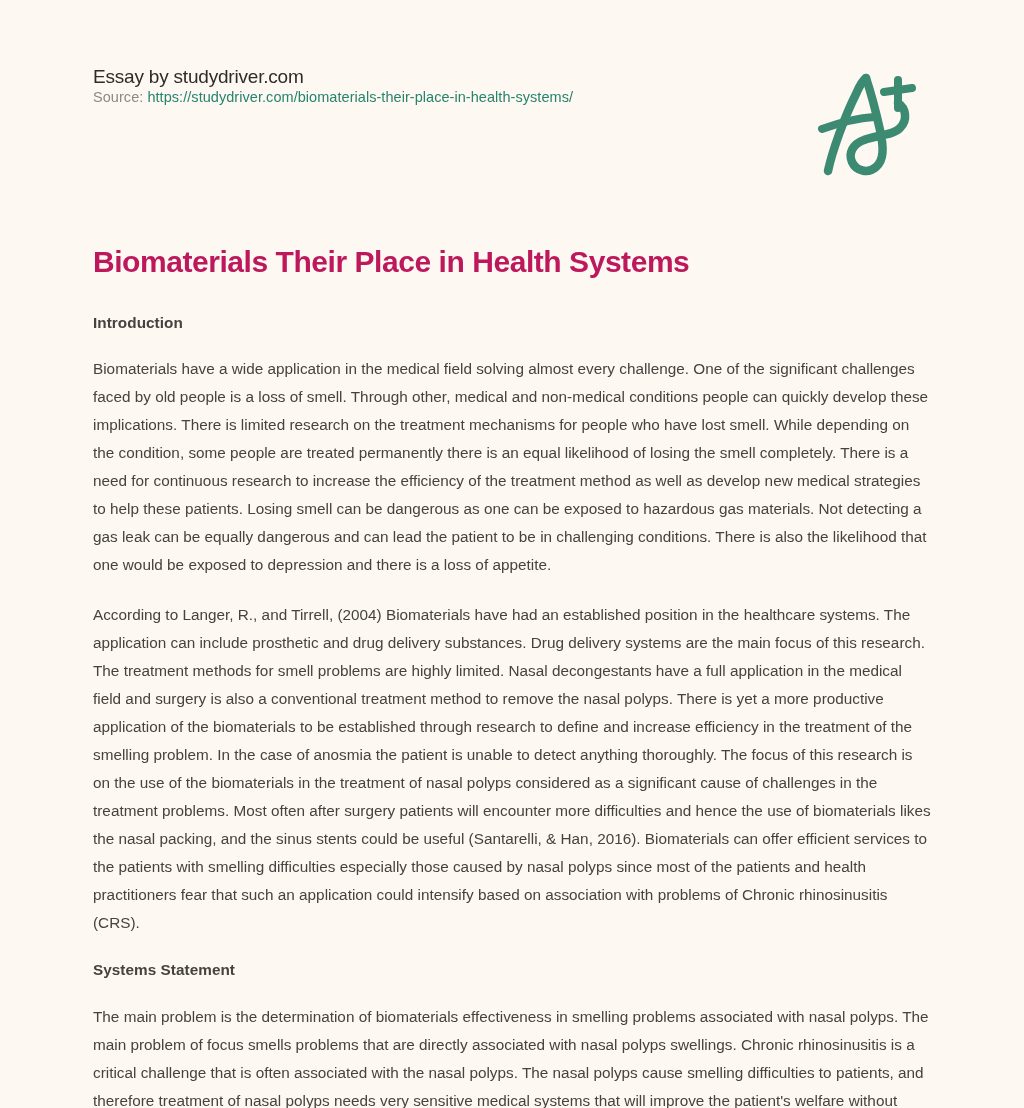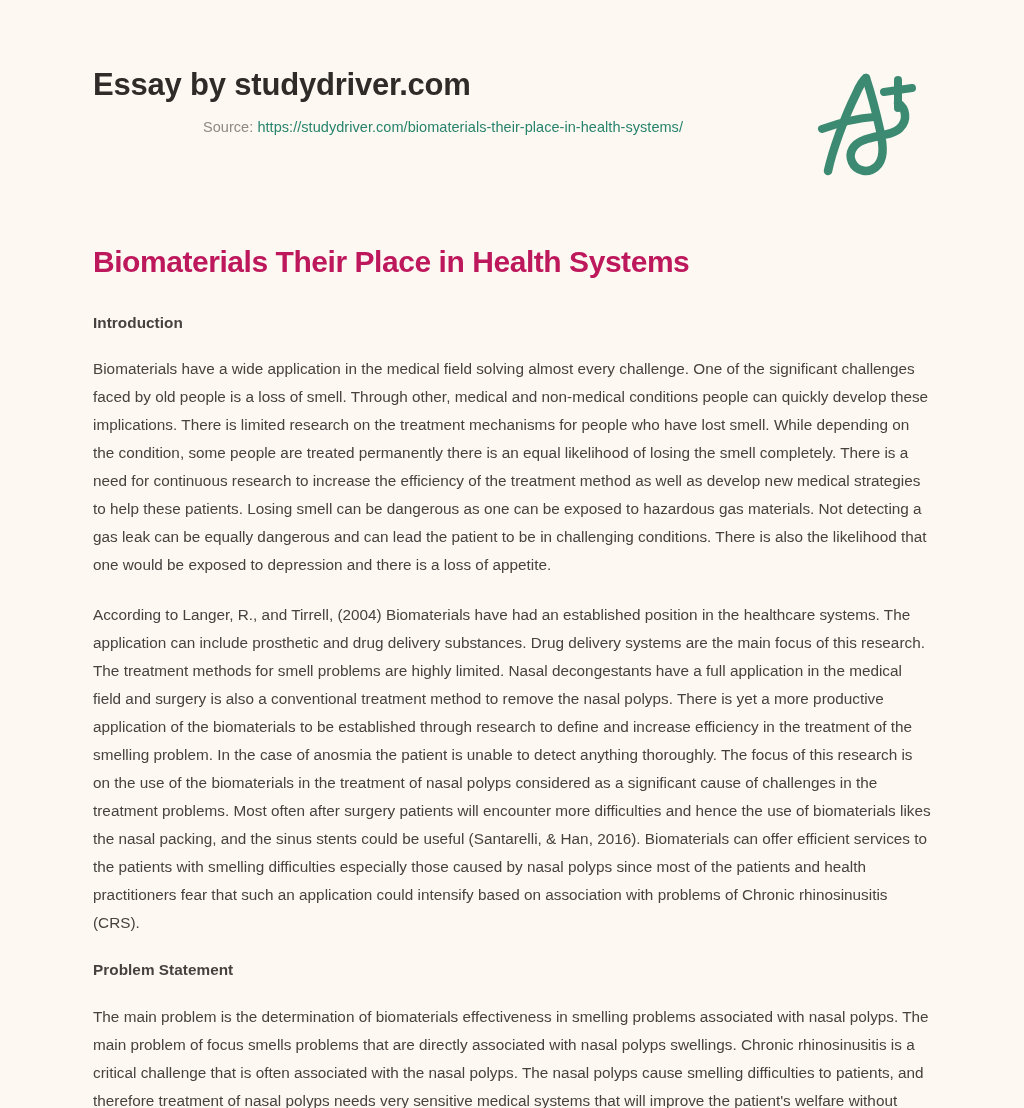--- a/index.html
+++ b/index.html
@@ -33,35 +33,34 @@
   }
 
   .brand-block {
     position: absolute;
     left: 93px;
     top: 66px;
     width: 700px;
   }
 
   .brand-title {
-    font-size: 31px;
-    font-weight: bold;
+    font-size: 19px;
+    font-weight: normal;
     letter-spacing: -0.2px;
     color: #2e2b29;
     line-height: 1.2;
     margin: 0;
   }
 
   .source-line {
-    margin-top: 16px;
+    margin-top: 0;
     font-size: 14.5px;
     color: #8d8a86;
     letter-spacing: 0.05px;
     white-space: nowrap;
-    text-align: center;
   }
 
   .source-label {
     color: #8d8a86;
   }
 
   .source-url {
     color: #27836d;
     text-decoration: none;
   }
@@ -154,19 +153,19 @@
   <div class="article">
 
     <h1 class="article-title">Biomaterials Their Place in Health Systems</h1>
 
     <div class="section-heading">Introduction</div>
 
     <p class="body-paragraph">Biomaterials have a wide application in the medical field solving almost every challenge. One of the significant challenges faced by old people is a loss of smell. Through other, medical and non-medical conditions people can quickly develop these implications. There is limited research on the treatment mechanisms for people who have lost smell. While depending on the condition, some people are treated permanently there is an equal likelihood of losing the smell completely. There is a need for continuous research to increase the efficiency of the treatment method as well as develop new medical strategies to help these patients. Losing smell can be dangerous as one can be exposed to hazardous gas materials. Not detecting a gas leak can be equally dangerous and can lead the patient to be in challenging conditions. There is also the likelihood that one would be exposed to depression and there is a loss of appetite.</p>
 
     <p class="body-paragraph">According to Langer, R., and Tirrell, (2004) Biomaterials have had an established position in the healthcare systems. The application can include prosthetic and drug delivery substances. Drug delivery systems are the main focus of this research. The treatment methods for smell problems are highly limited. Nasal decongestants have a full application in the medical field and surgery is also a conventional treatment method to remove the nasal polyps. There is yet a more productive application of the biomaterials to be established through research to define and increase efficiency in the treatment of the smelling problem. In the case of anosmia the patient is unable to detect anything thoroughly. The focus of this research is on the use of the biomaterials in the treatment of nasal polyps considered as a significant cause of challenges in the treatment problems. Most often after surgery patients will encounter more difficulties and hence the use of biomaterials likes the nasal packing, and the sinus stents could be useful (Santarelli, &amp; Han, 2016). Biomaterials can offer efficient services to the patients with smelling difficulties especially those caused by nasal polyps since most of the patients and health practitioners fear that such an application could intensify based on association with problems of Chronic rhinosinusitis (CRS).</p>
 
-    <div class="section-heading">Problem Statement</div>
+    <div class="section-heading">Systems Statement</div>
 
     <p class="body-paragraph">The main problem is the determination of biomaterials effectiveness in smelling problems associated with nasal polyps. The main problem of focus smells problems that are directly associated with nasal polyps swellings. Chronic rhinosinusitis is a critical challenge that is often associated with the nasal polyps. The nasal polyps cause smelling difficulties to patients, and therefore treatment of nasal polyps needs very sensitive medical systems that will improve the patient's welfare without causing more problems. The nasal polyps can be subjected to surgery since the inflammations are non-cancerous and hence in return exposing the organs into m</p>
 
   </div>
 
 </div>
 
 </body></html>

